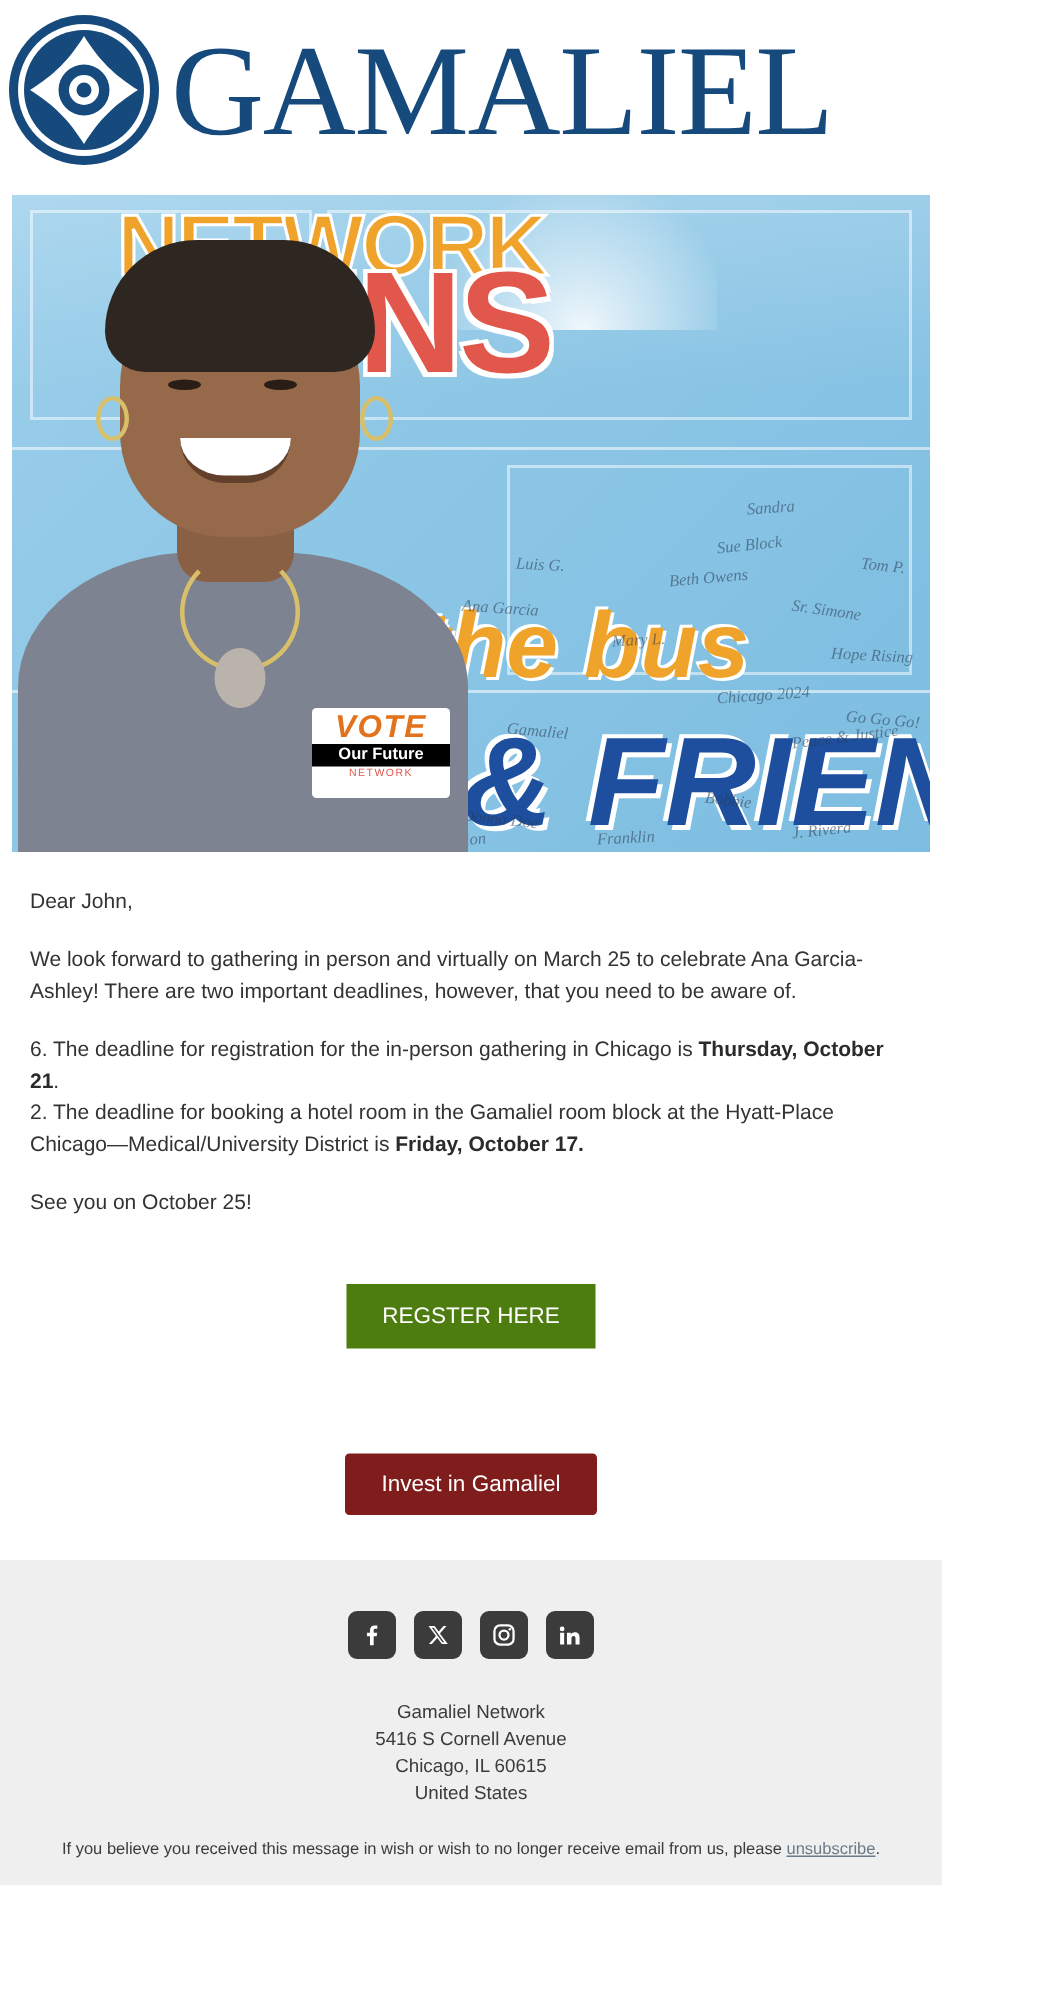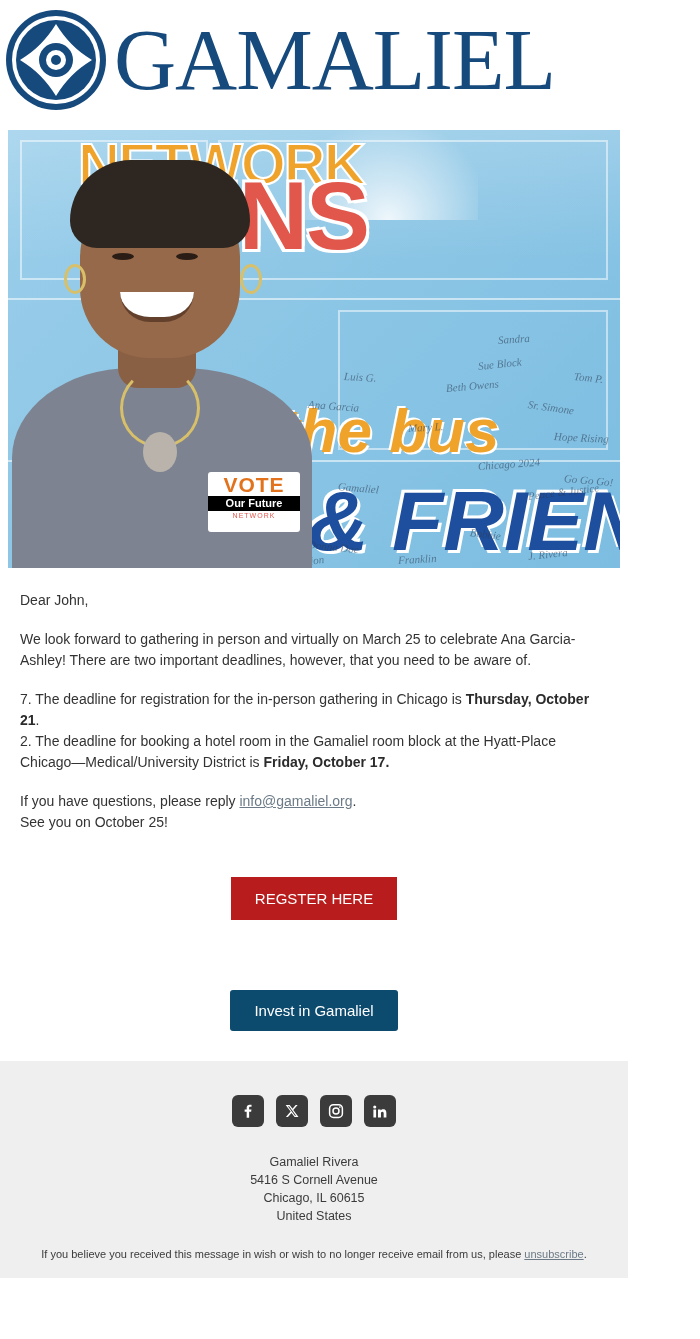--- a/index.html
+++ b/index.html
@@ -204,21 +204,21 @@
     position: absolute;
     bottom: 36px; left: 200px;
     width: 92px; height: 60px;
     background: #ffffff;
     border-radius: 3px;
     overflow: hidden;
     font-family: "Liberation Sans", sans-serif;
     text-align: center;
   }
   .p-badge .bv {
-    font-size: 21px; font-weight: bold; color: #e2731c; letter-spacing: 1px; line-height: 1.05; margin-top: 2px;
+    font-size: 21px; font-weight: bold; color: #e2731c; letter-spacing: 1px; line-height: 1.05; margin-top: 2px; font-style: italic;
   }
   .p-badge .bo {
     font-size: 11px; font-weight: bold; color: #ffffff; background: #000000; line-height: 15px;
   }
   .p-badge .bn {
     font-size: 7px; color: #e2574c; line-height: 9px; letter-spacing: 1px;
   }
 
   
   .body-copy {
@@ -235,34 +235,34 @@
     text-decoration: underline;
   }
 
   
   .btn-wrap {
     text-align: center;
     padding-top: 26px;
   }
   .btn-register {
     display: inline-block;
-    background: #b91c1c;
+    background: #4d7c0f;
     color: #ffffff;
     font-size: 15px;
     padding: 13px 24px;
     min-width: 166px;
     text-align: center;
     border: none;
     cursor: pointer;
     font-family: "Liberation Sans", sans-serif;
   }
   .btn-wrap.second { padding-top: 70px; padding-bottom: 30px; }
   .btn-invest {
     display: inline-block;
-    background: #0c4a6e;
+    background: #7f1d1d;
     color: #ffffff;
     font-size: 15px;
     padding: 12px 24px;
     border-radius: 3px;
     border: none;
     cursor: pointer;
     font-family: "Liberation Sans", sans-serif;
   }
 
   
@@ -383,29 +383,26 @@
       </div>
     </div>
   </div>
 
   <div class="body-copy">
     <p>Dear John,</p>
 
     <p>We look forward to gathering in person and virtually on March 25 to celebrate Ana Garcia-Ashley! There are two important deadlines, however, that you need to be aware of.</p>
 
     <p class="tight">
-      <span>7. The deadline for registration for the in-person gathering in Chicago is </span><strong>Thursday, October 21</strong><span>.</span>
+      <span>6. The deadline for registration for the in-person gathering in Chicago is </span><strong>Thursday, October 21</strong><span>.</span>
     </p>
     <p>
       <span>2. The deadline for booking a hotel room in the Gamaliel room block at the Hyatt-Place Chicago—Medical/University District is </span><strong>Friday, October 17.</strong>
     </p>
 
-    <p class="tight">
-      <span>If you have questions, please reply </span><a href="#">info@gamaliel.org</a><span>.</span>
-    </p>
     <p>See you on October 25!</p>
   </div>
 
   <div class="btn-wrap">
     <button class="btn-register">REGSTER HERE</button>
   </div>
 
   <div class="btn-wrap second">
     <button class="btn-invest">Invest in Gamaliel</button>
   </div>
@@ -430,21 +427,21 @@
           </svg>
       </div>
       <div class="social">
         <svg width="18" height="18" viewBox="0 0 24 24" fill="#ffffff">
             <path d="M5 4.5a2.1 2.1 0 1 1 0 4.2 2.1 2.1 0 0 1 0-4.2zM3.2 10h3.6v10.5H3.2V10zm6.1 0h3.45v1.45h.05c.48-.87 1.65-1.8 3.4-1.8 3.63 0 4.3 2.3 4.3 5.3v5.55h-3.6v-4.92c0-1.18-.02-2.7-1.67-2.7-1.68 0-1.94 1.28-1.94 2.61v5.01H9.3V10z"></path>
           </svg>
       </div>
     </div>
 
     <div class="addr">
-      <div>Gamaliel Rivera</div>
+      <div>Gamaliel Network</div>
       <div>5416 S Cornell Avenue</div>
       <div>Chicago, IL 60615</div>
       <div>United States</div>
     </div>
 
     <div class="legal">
       <span>If you believe you received this message in wish or wish to no longer receive email from us, please </span><a href="#">unsubscribe</a><span>.</span>
     </div>
   </div>
 

